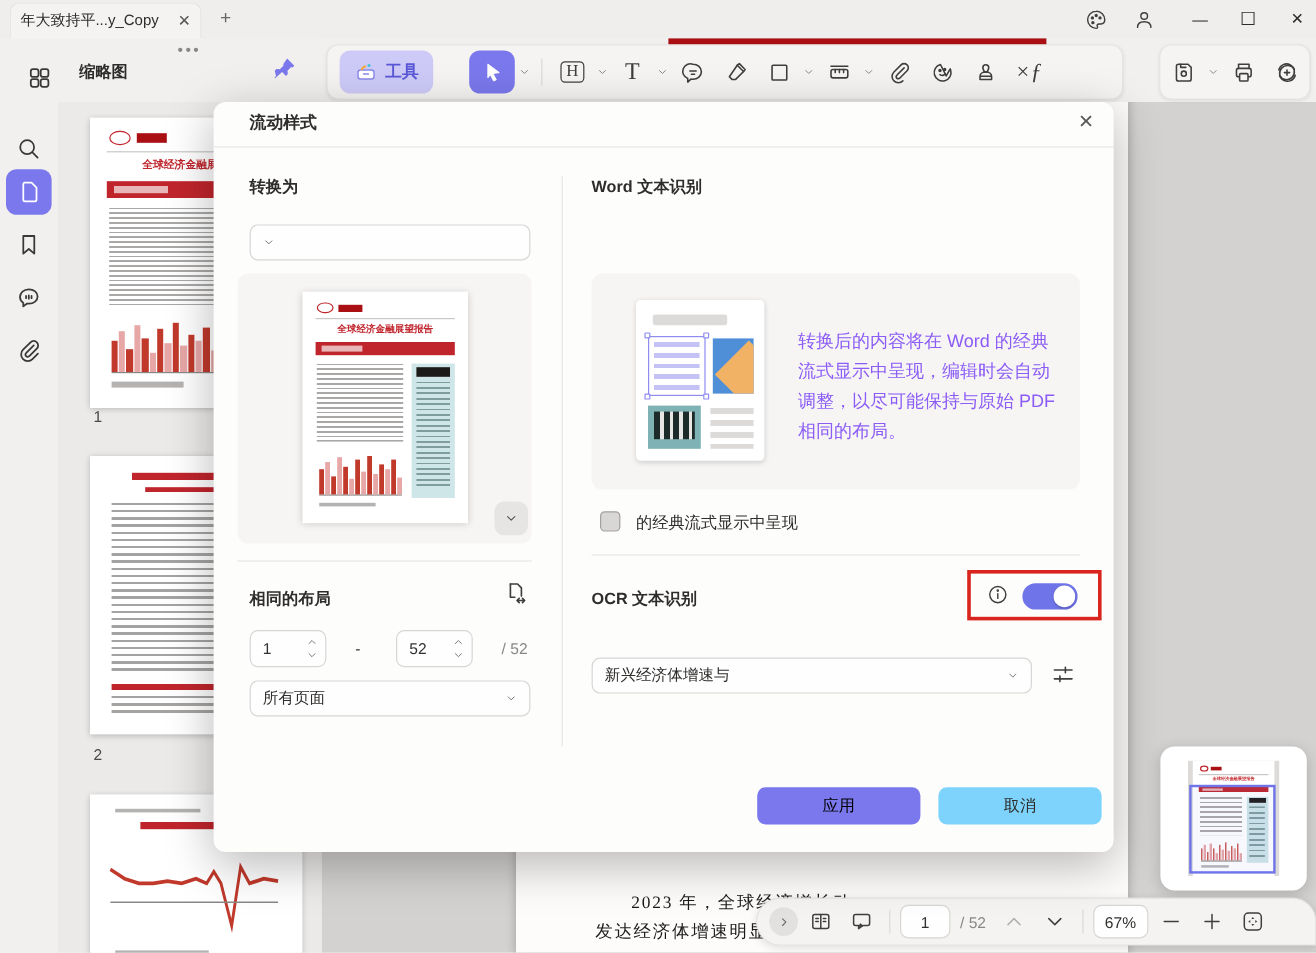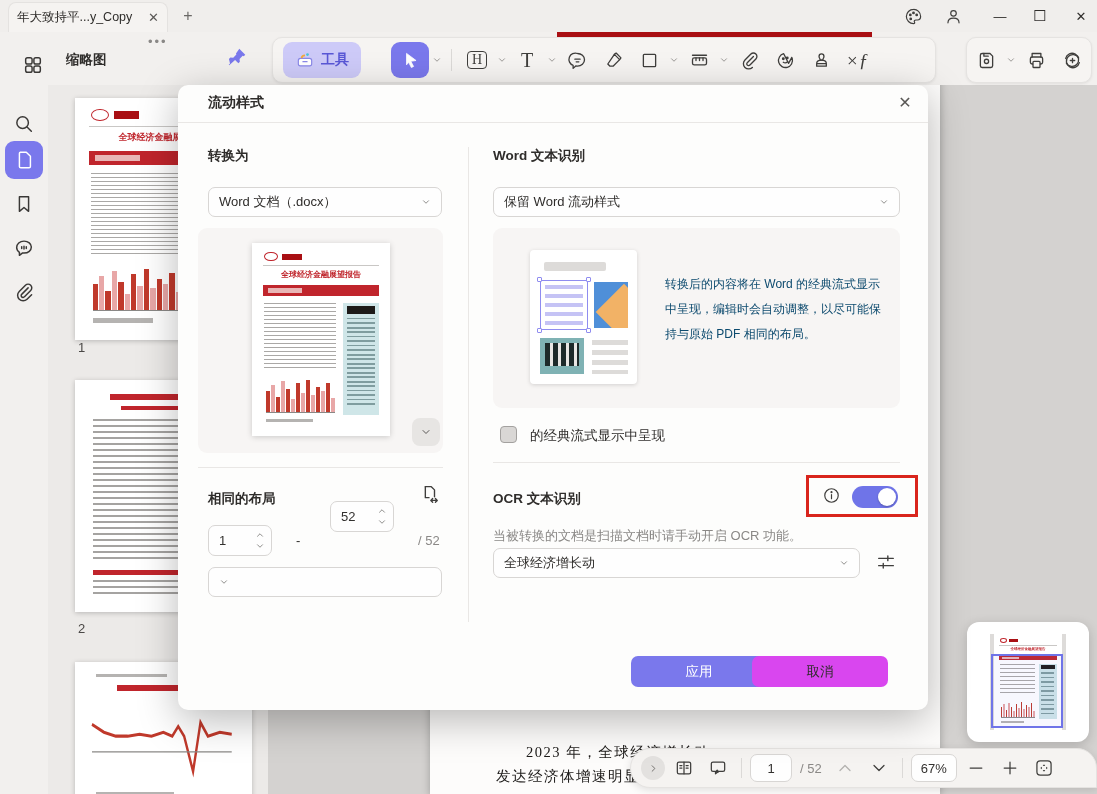--- a/index.html
+++ b/index.html
@@ -66,24 +66,24 @@
   .numbox .nval{flex:1}
   .steppers{display:flex;flex-direction:column;gap:1px}
   .graytxt{position:absolute;font-size:13px;color:#8a8886}
   #redframe{position:absolute;left:628px;top:390px;width:112px;height:42px;border:3px solid #d9251d;z-index:2}
   #infoicon{position:absolute;left:644px;top:401px;width:19px;height:19px}
   #infoicon svg{width:19px;height:19px;stroke:#3f3e3c;fill:none;stroke-width:1.5;stroke-linecap:round}
   #toggle{position:absolute;left:674px;top:401px;width:46px;height:22px;border-radius:11px;background:#6f74e8}
   #toggle .knob{position:absolute;right:2px;top:2px;width:18px;height:18px;border-radius:50%;background:#fff;box-shadow:0 1px 2px rgba(0,0,0,.25)}
   #checkbox{position:absolute;left:322px;top:341px;width:17px;height:17px;border:1.5px solid #a3a19f;background:#d9d7d5;border-radius:4px}
   .dlgbtn{position:absolute;top:571px;width:136px;height:31px;border-radius:7px;font-size:13.5px;display:flex;align-items:center;justify-content:center}
-  #applybtn{left:453px;background:#7a78ec;color:#ffffff}
-  #cancelbtn{left:574px;background:#d946ef;color:#2f2d2b}
+  #applybtn{left:453px;background:#7a78ec;color:#000000}
+  #cancelbtn{left:604px;background:#7dd3fc;color:#2f2d2b}
   .iconbtn22 svg{width:22px;height:22px;stroke:#3f3e3c;fill:none;stroke-width:1.5;stroke-linecap:round;stroke-linejoin:round}
-  #desc{position:absolute;left:172px;top:44px;width:220px;font-size:12px;line-height:25px;color:#0c4a6e}
+  #desc{position:absolute;left:172px;top:44px;width:220px;font-size:15px;line-height:25px;color:#8b5cf6}
   
   #illus{position:absolute;left:37px;top:22px;width:107px;height:134px;background:#fff;border-radius:4px;box-shadow:0 1px 4px rgba(0,0,0,.15)}
   #illus .bar-top{position:absolute;left:14px;top:12px;width:62px;height:9px;background:#dddbd9;border-radius:2px}
   #illus .txtblk{position:absolute;left:10px;top:30px;width:48px;height:50px;border:1px solid #8f8cf0;background:#fff}
   #illus .txtblk i{position:absolute;width:5px;height:5px;background:#fff;border:1px solid #8f8cf0;border-radius:1px}
   #illus .txtlines{position:absolute;left:4px;top:4px;right:4px;bottom:4px;background:repeating-linear-gradient(#c5c3f5 0 4px,transparent 4px 9px)}
   #illus .imgblk{position:absolute;left:64px;top:32px;width:34px;height:46px;background:#4f8fd8;overflow:hidden}
   #illus .imgblk b{position:absolute;left:10px;top:10px;width:40px;height:40px;background:#f2b266;transform:rotate(45deg)}
   #illus .tblblk{position:absolute;left:10px;top:88px;width:44px;height:36px;background:#7fb2b4}
   #illus .tblblk s{position:absolute;left:5px;top:5px;right:5px;bottom:8px;background:repeating-linear-gradient(90deg,#1d2a2a 0 5px,#e8e6e4 5px 8px)}
@@ -400,21 +400,20 @@
   </div>
 
   <div id="dialog">
     <div id="dlg-title">流动样式</div>
     <div id="dlg-close">✕</div>
     <div class="hdiv" style="left:0;top:37px;width:750px"></div>
     <div class="vdiv" style="left:290px;top:62px;height:475px"></div>
 
     <div class="dlabel" style="left:30px;top:62px">转换为</div>
     <div class="select" style="left:30px;top:102px;width:234px">
-      <span class="sval">Word 文档（.docx）</span>
       <svg viewBox="0 0 24 24">
           <path d="M6 9l6 6 6-6"></path>
         </svg>
     </div>
 
     <div class="gcard" style="left:20px;top:143px;width:245px;height:225px">
       <div class="minipage" style="left:54px;top:15px;width:138px;height:193px;--fs:8px;box-shadow:0 1px 6px rgba(0,0,0,.18)">
         <div class="mp-logo"></div>
           <div class="mp-logomark"></div>
         <div class="mp-rule"></div>
@@ -467,46 +466,41 @@
       <span class="steppers">
         <svg viewBox="0 0 24 24">
             <path d="M6 15l6-6 6 6"></path>
           </svg>
         <svg viewBox="0 0 24 24">
             <path d="M6 9l6 6 6-6"></path>
           </svg>
       </span>
     </div>
     <div class="graytxt" style="left:118px;top:448px;color:#2f2d2b">-</div>
-    <div class="numbox" style="left:152px;top:416px">
+    <div class="numbox" style="left:152px;top:440px">
       <span class="nval">52</span>
       <span class="steppers">
         <svg viewBox="0 0 24 24">
             <path d="M6 15l6-6 6 6"></path>
           </svg>
         <svg viewBox="0 0 24 24">
             <path d="M6 9l6 6 6-6"></path>
           </svg>
       </span>
     </div>
     <div class="graytxt" style="left:240px;top:448px">/ 52</div>
 
     <div class="select" style="left:30px;top:482px;width:234px">
+      <span class="sval">所有页面</span>
       <svg viewBox="0 0 24 24">
           <path d="M6 9l6 6 6-6"></path>
         </svg>
     </div>
 
     <div class="dlabel" style="left:315px;top:62px">Word 文本识别</div>
-    <div class="select" style="left:315px;top:102px;width:407px">
-      <span class="sval">保留 Word 流动样式</span>
-      <svg viewBox="0 0 24 24">
-          <path d="M6 9l6 6 6-6"></path>
-        </svg>
-    </div>
 
     <div class="gcard" style="left:315px;top:143px;width:407px;height:180px">
       <div id="illus">
         <div class="bar-top"></div>
         <div class="txtblk">
             <div class="txtlines"></div>
           <i style="left:-4px;top:-4px"></i>
             <i style="right:-4px;top:-4px"></i>
             <i style="left:-4px;bottom:-4px"></i>
             <i style="right:-4px;bottom:-4px"></i>
@@ -533,24 +527,23 @@
       <svg viewBox="0 0 24 24">
           <circle cx="12" cy="12" r="8.5"></circle>
           <path d="M12 11v5"></path>
           <circle cx="12" cy="7.8" r="0.6" fill="#3f3e3c"></circle>
         </svg>
     </div>
     <div id="toggle">
         <div class="knob"></div>
       </div>
 
-    <div class="graytxt" style="left:315px;top:442px">当被转换的文档是扫描文档时请手动开启 OCR 功能。</div>
 
     <div class="select" style="left:315px;top:463px;width:367px">
-      <span class="sval">全球经济增长动</span>
+      <span class="sval">新兴经济体增速与</span>
       <svg viewBox="0 0 24 24">
           <path d="M6 9l6 6 6-6"></path>
         </svg>
     </div>
     <div class="abs iconbtn22" style="left:697px;top:466px">
       <svg viewBox="0 0 24 24">
           <path d="M4 8h16M14 5.5v5M4 16h16M9 13.5v5"></path>
         </svg>
     </div>
 

